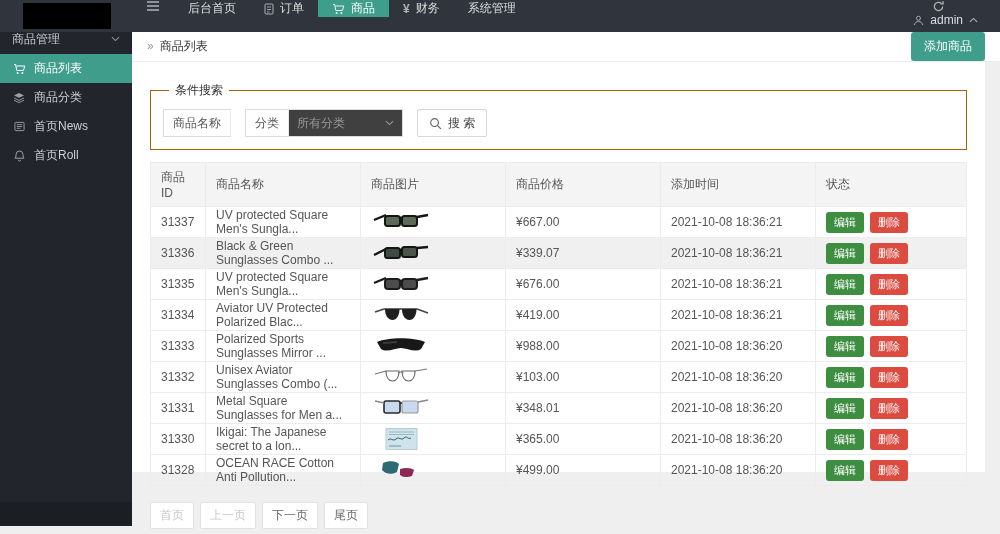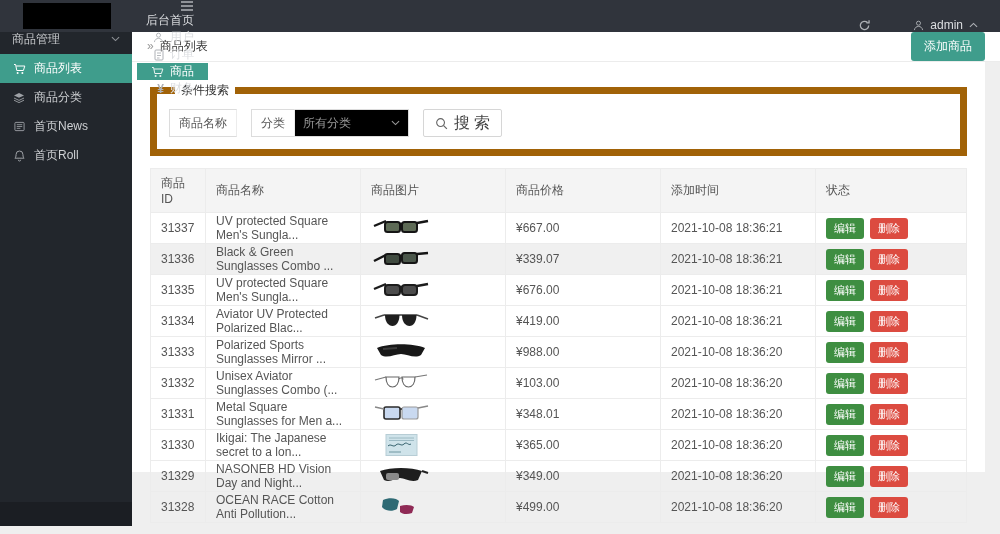--- a/index.html
+++ b/index.html
@@ -3,26 +3,26 @@
 <meta charset="utf-8">
 <style>
   * { margin:0; padding:0; box-sizing:border-box; }
   html,body { width:1000px; height:534px; }
   body { position:relative; overflow:hidden; background:#efefef; font-family:"Liberation Sans", sans-serif; }
 
   
   .navbar { position:absolute; top:0; left:0; width:1000px; height:32px; background:#30343c; display:flex; align-items:stretch; z-index:5; }
   .logo { width:132px; position:relative; flex:0 0 132px; }
   .logo-box { position:absolute; left:23px; top:3px; width:88px; height:26px; background:#000; }
-  .nav-left { display:flex; align-items:flex-end;flex-direction:column; }
+  .nav-left { display:flex; align-items:flex-start; }
   .nav-item { display:flex; align-items:center; gap:6px; padding:0 14px; color:#dcdee1; font-size:12px; cursor:pointer; white-space:nowrap; }
   .nav-item .icon { color:#aeb1b6; display:flex; align-items:center; }
   .nav-item.active { background:var(--accent,#3f9d8c); color:#fff; }
   .nav-item.active .icon { color:#eaf4f1; }
-  .nav-right { margin-left:auto; display:flex; align-items:flex-end; padding-right:8px; }
+  .nav-right { margin-left:auto; display:flex; align-items:center; padding-right:8px;flex-direction:column; }
   .yen-glyph { font-weight:bold; font-size:12px; }
 
   
   .sidebar { position:absolute; top:24px; left:0; width:132px; height:502px; background:#22262c; }
   .side-group { height:30px; display:flex; align-items:center; justify-content:space-between; padding:0 12px; color:#c6c8cb; font-size:12px; cursor:pointer; }
   .side-group .icon { color:#8e9196; display:flex; }
   .side-item { height:29px; display:flex; align-items:center; gap:8px; padding:0 12px; color:#ced0d3; font-size:12px; cursor:pointer; }
   .side-item .icon { color:#9ea1a6; display:flex; width:14px; justify-content:center; }
   .side-item.active { background:var(--accent,#3f9d8c); color:#fff; }
   .side-item.active .icon { color:#fff; }
@@ -30,30 +30,30 @@
 
   
   .main { position:absolute; top:32px; left:132px; width:868px; height:426px; background:#efefef; }
   .breadcrumb-bar { height:30px; background:#fff; border-bottom:1px solid #ececec; display:flex; align-items:center; justify-content:space-between; padding:0 15px; }
   .breadcrumb { font-size:12px; color:#333; }
   .crumb-arrow { color:#999; margin-right:6px; }
   .btn-add { background:var(--accent,#3f9d8c); color:#fff; border:none; font-size:12px; padding:6px 13px; border-radius:3px; cursor:pointer; font-family:inherit; }
   .card { background:#fff; width:853px; height:410px; padding:12px 18px; }
 
   
-  fieldset.search { border:7px solid #a16207; margin-top:8px; padding:10px 12px 12px;font-family:Liberation Serif, serif; }
+  fieldset.search { border:1px solid #a16207; margin-top:8px; padding:10px 12px 12px; }
   fieldset.search legend { font-size:12px; color:#333; padding:0 6px; margin-left:6px; }
   .search-row { display:flex; gap:14px; align-items:center; }
   .input-group { display:flex; height:28px; }
   .addon { border:1px solid #dcdcdc; border-right:1px solid #ececec; background:#fff; color:#555; font-size:12px; display:flex; align-items:center; padding:0 9px; }
   .text-input { border:1px solid #dcdcdc; border-left:none; width:130px; padding:0 8px; font-size:12px; color:#333; outline:none; font-family:inherit; }
   .text-input::placeholder { color:#b8b8b8; }
-  .select-box { border:1px solid #dcdcdc; border-left:none; width:114px; display:flex; align-items:center; justify-content:space-between; padding:0 8px; font-size:12px; color:#9a9a9a; cursor:pointer; background:#000000; }
+  .select-box { border:1px solid #dcdcdc; border-left:none; width:114px; display:flex; align-items:center; justify-content:space-between; padding:0 8px; font-size:12px; color:#9a9a9a; cursor:pointer; background:#404040; }
   .select-box .icon { color:#999; display:flex; }
-  .btn-search { display:flex; align-items:center; gap:6px; border:1px solid #d6d6d6; background:#fff; height:28px; padding:0 11px; font-size:16px; color:#444; border-radius:2px; cursor:pointer; font-family:inherit; }
+  .btn-search { display:flex; align-items:center; gap:6px; border:1px solid #d6d6d6; background:#fff; height:28px; padding:0 11px; font-size:12px; color:#444; border-radius:2px; cursor:pointer; font-family:inherit; }
   .btn-search .icon { color:#666; display:flex; }
 
   
   table.data { width:100%; border-collapse:collapse; margin-top:12px; }
   table.data th, table.data td { border:1px solid #ececec; font-size:12px; text-align:left; }
   table.data th { background:#f4f4f4; color:#555; font-weight:normal; padding:6px 10px; height:26px; }
   table.data td { color:#555; padding:1px 10px; height:25px; }
   tr.highlight td { background:#f0f0f0; }
   .prod { display:block; }
   .btn-edit { background:var(--green,#3e8e41); color:#fff; border:none; border-radius:3px; font-size:11px; padding:3px 8px; margin-right:6px; cursor:pointer; font-family:inherit; }
@@ -77,29 +77,20 @@
           <svg width="14" height="12" viewBox="0 0 14 12">
             <path d="M1 2h12M1 6h12M1 10h12" stroke="currentColor" stroke-width="1.5" fill="none"></path>
           </svg>
         </span>
     </div>
   <div class="nav-item">
         <span>后台首页</span>
       </div>
       <div class="nav-item">
         <span class="icon">
-          <svg width="11" height="11" viewBox="0 0 12 12">
-            <circle cx="6" cy="3.5" r="2.2" fill="none" stroke="currentColor"></circle>
-            <path d="M1.5 11c.5-2.8 2.3-4 4.5-4s4 1.2 4.5 4" fill="none" stroke="currentColor"></path>
-          </svg>
-        </span>
-        <span>用户</span>
-      </div>
-      <div class="nav-item">
-        <span class="icon">
           <svg width="10" height="12" viewBox="0 0 10 12">
             <rect x="1" y="1" width="8" height="10" rx="1" fill="none" stroke="currentColor"></rect>
             <path d="M3 4h4M3 6.5h4M3 9h2.5" stroke="currentColor" stroke-width=".9" fill="none"></path>
           </svg>
         </span>
         <span>订单</span>
       </div>
       <div class="nav-item active">
         <span class="icon">
           <svg width="13" height="12" viewBox="0 0 13 12">
@@ -108,20 +99,23 @@
             <circle cx="9.4" cy="10" r="1" fill="currentColor"></circle>
           </svg>
         </span>
         <span>商品</span>
       </div>
       <div class="nav-item">
         <span class="icon">
           <span class="yen-glyph">¥</span>
         </span>
         <span>财务</span>
+      </div>
+      <div class="nav-item">
+        <span>系统管理</span>
       </div>
     </div>
   <div class="nav-right">
     <div class="nav-item">
       <span class="icon">
           <svg width="13" height="13" viewBox="0 0 14 14">
             <path d="M11.5 7a4.5 4.5 0 1 1-1.3-3.2" fill="none" stroke="currentColor" stroke-width="1.4"></path>
             <path d="M11.9 1.4v2.8H9.1" fill="none" stroke="currentColor" stroke-width="1.4"></path>
           </svg>
         </span>
@@ -353,32 +347,20 @@
                   <rect x="15" y=".5" width="31" height="21" fill="#cfe3ea" stroke="#b7cdd5"></rect>
                   <path d="M18 4h25M18 6.5h25" stroke="#8fb0ba" stroke-width=".8" fill="none"></path>
                   <path d="M17 12c3-3 5 2 8-1s5 2 8-1 4 2 7 0" stroke="#35626e" fill="none"></path>
                   <path d="M18 18h12" stroke="#6f96a0" fill="none"></path>
                 </svg></span></td>
             <td>¥365.00</td>
             <td>2021-10-08 18:36:20</td>
             <td><button class="btn-edit">编辑</button><button class="btn-del">删除</button></td>
           </tr>
           <tr>
-            <td>31329</td>
-            <td>NASONEB HD Vision Day and Night...</td>
-            <td><span><svg class="prod" width="60" height="22" viewBox="0 0 60 22">
-                  <path d="M9 6c11-4 31-4 42 0l-4 9c-7 3-13-2-18-2s-10 5-16 2z" fill="#1e1e1e"></path>
-                  <rect x="15" y="8" width="13" height="7" rx="2" fill="#8a8a8a"></rect>
-                  <path d="M51 6l6 2" stroke="#222" stroke-width="2" fill="none"></path>
-                </svg></span></td>
-            <td>¥349.00</td>
-            <td>2021-10-08 18:36:20</td>
-            <td><button class="btn-edit">编辑</button><button class="btn-del">删除</button></td>
-          </tr>
-          <tr>
             <td>31328</td>
             <td>OCEAN RACE Cotton Anti Pollution...</td>
             <td><span><svg class="prod" width="60" height="22" viewBox="0 0 60 22">
                   <path d="M12 4c6-3 14-2 16 1l-2 8c-5 3-12 2-15-2z" fill="#2e6a74"></path>
                   <path d="M29 10c6-2 12-1 14 1l-2 6c-5 2-10 1-12-1z" fill="#8f2a55"></path>
                 </svg></span></td>
             <td>¥499.00</td>
             <td>2021-10-08 18:36:20</td>
             <td><button class="btn-edit">编辑</button><button class="btn-del">删除</button></td>
           </tr>

